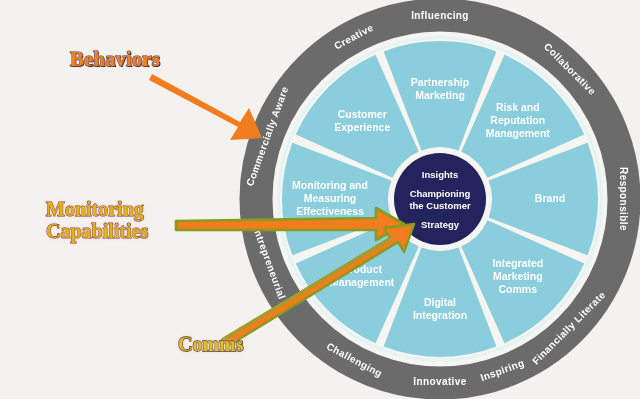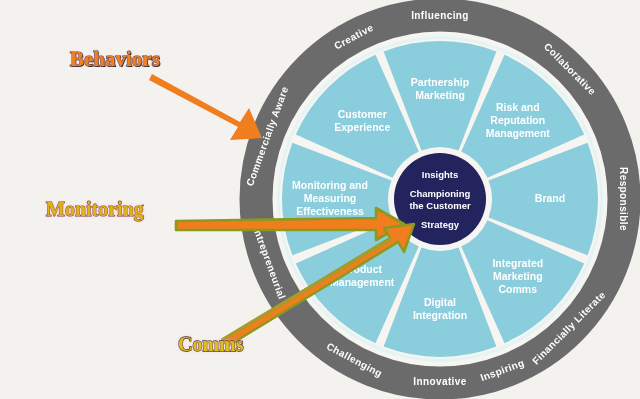--- a/index.html
+++ b/index.html
@@ -181,17 +181,17 @@
     </g>
 
     <g>
       <path d="M 222 340 L 390 238 L 384 228 L 414 224 L 404 252 L 398 242 L 228 346 Z" fill="#f07d1e" stroke="#8a9a1f" stroke-width="2.4" stroke-linejoin="round"></path>
       <line x1="222" y1="340" x2="392" y2="238" stroke="#a89b2a" stroke-width="3.4"></line>
     </g>
   </svg>
 
   <div class="annot annot-behaviors">Behaviors</div>
 
-  <div class="annot annot-tech"><span>Monitoring</span><br></div>
+  <div class="annot annot-tech"><span>Monitoring</span><br><span>Capabilities</span></div>
 
   <div class="annot annot-core">Comms</div>
 
 </div>
 
 </body></html>

